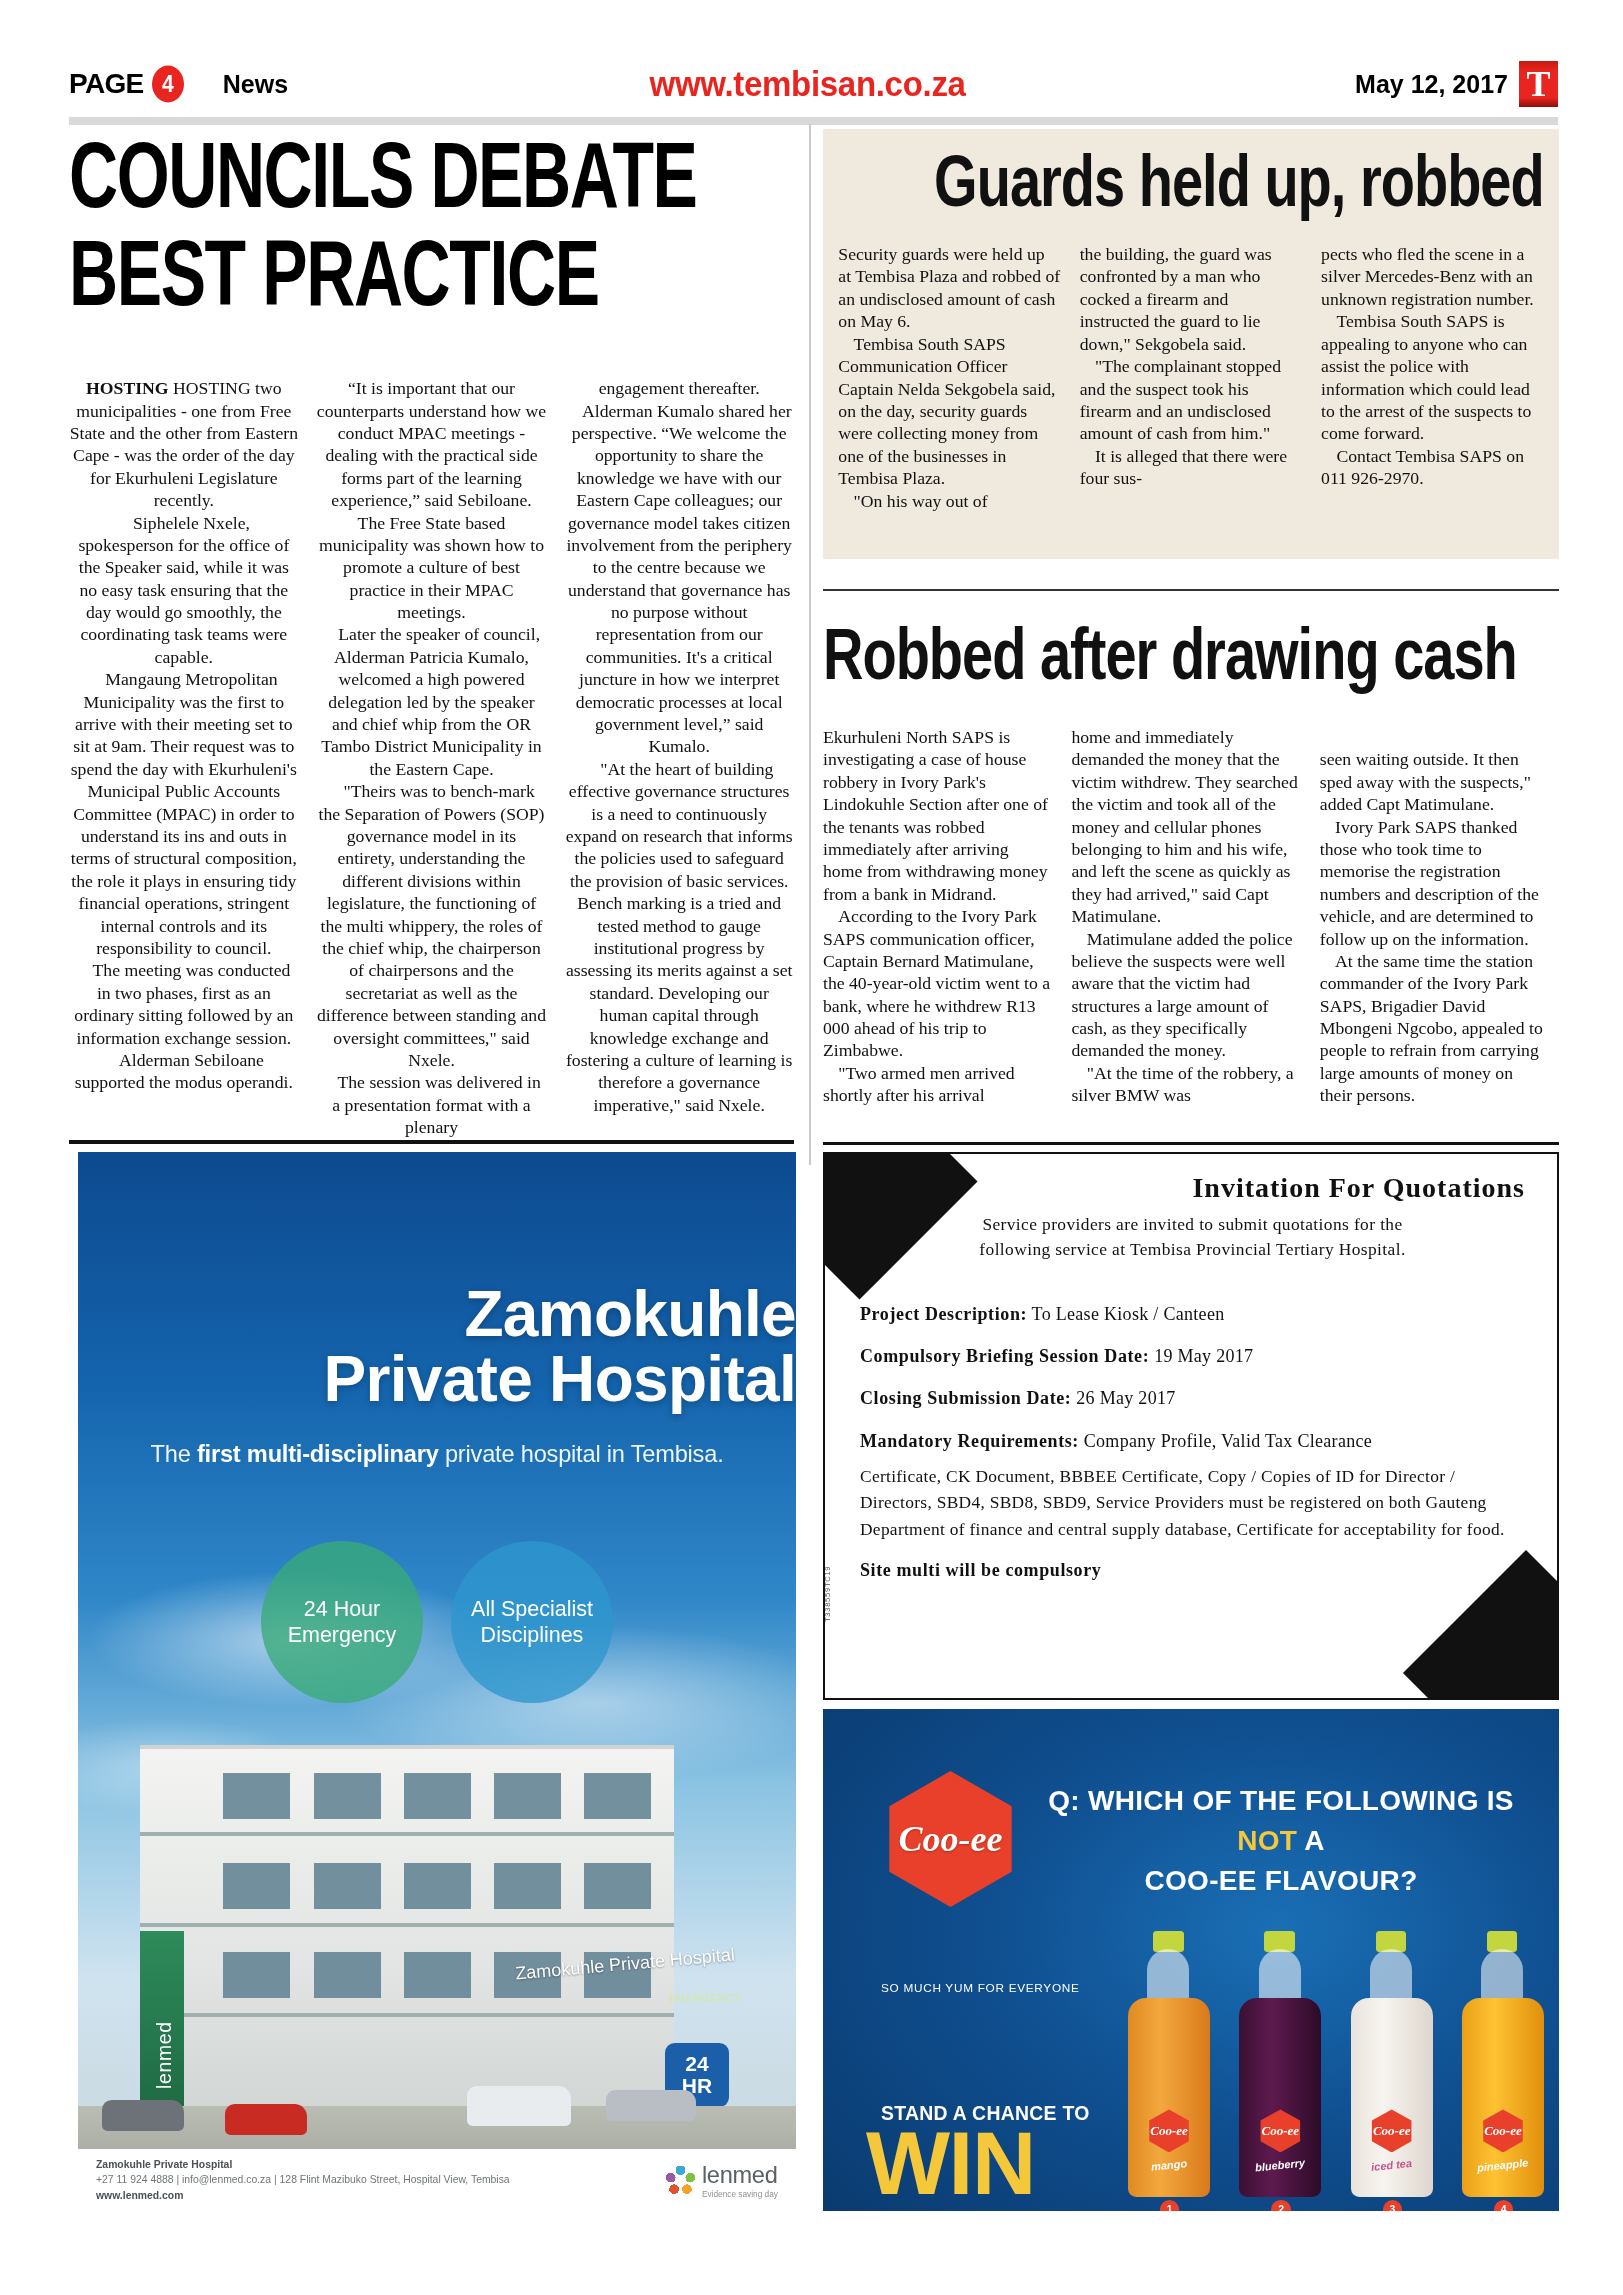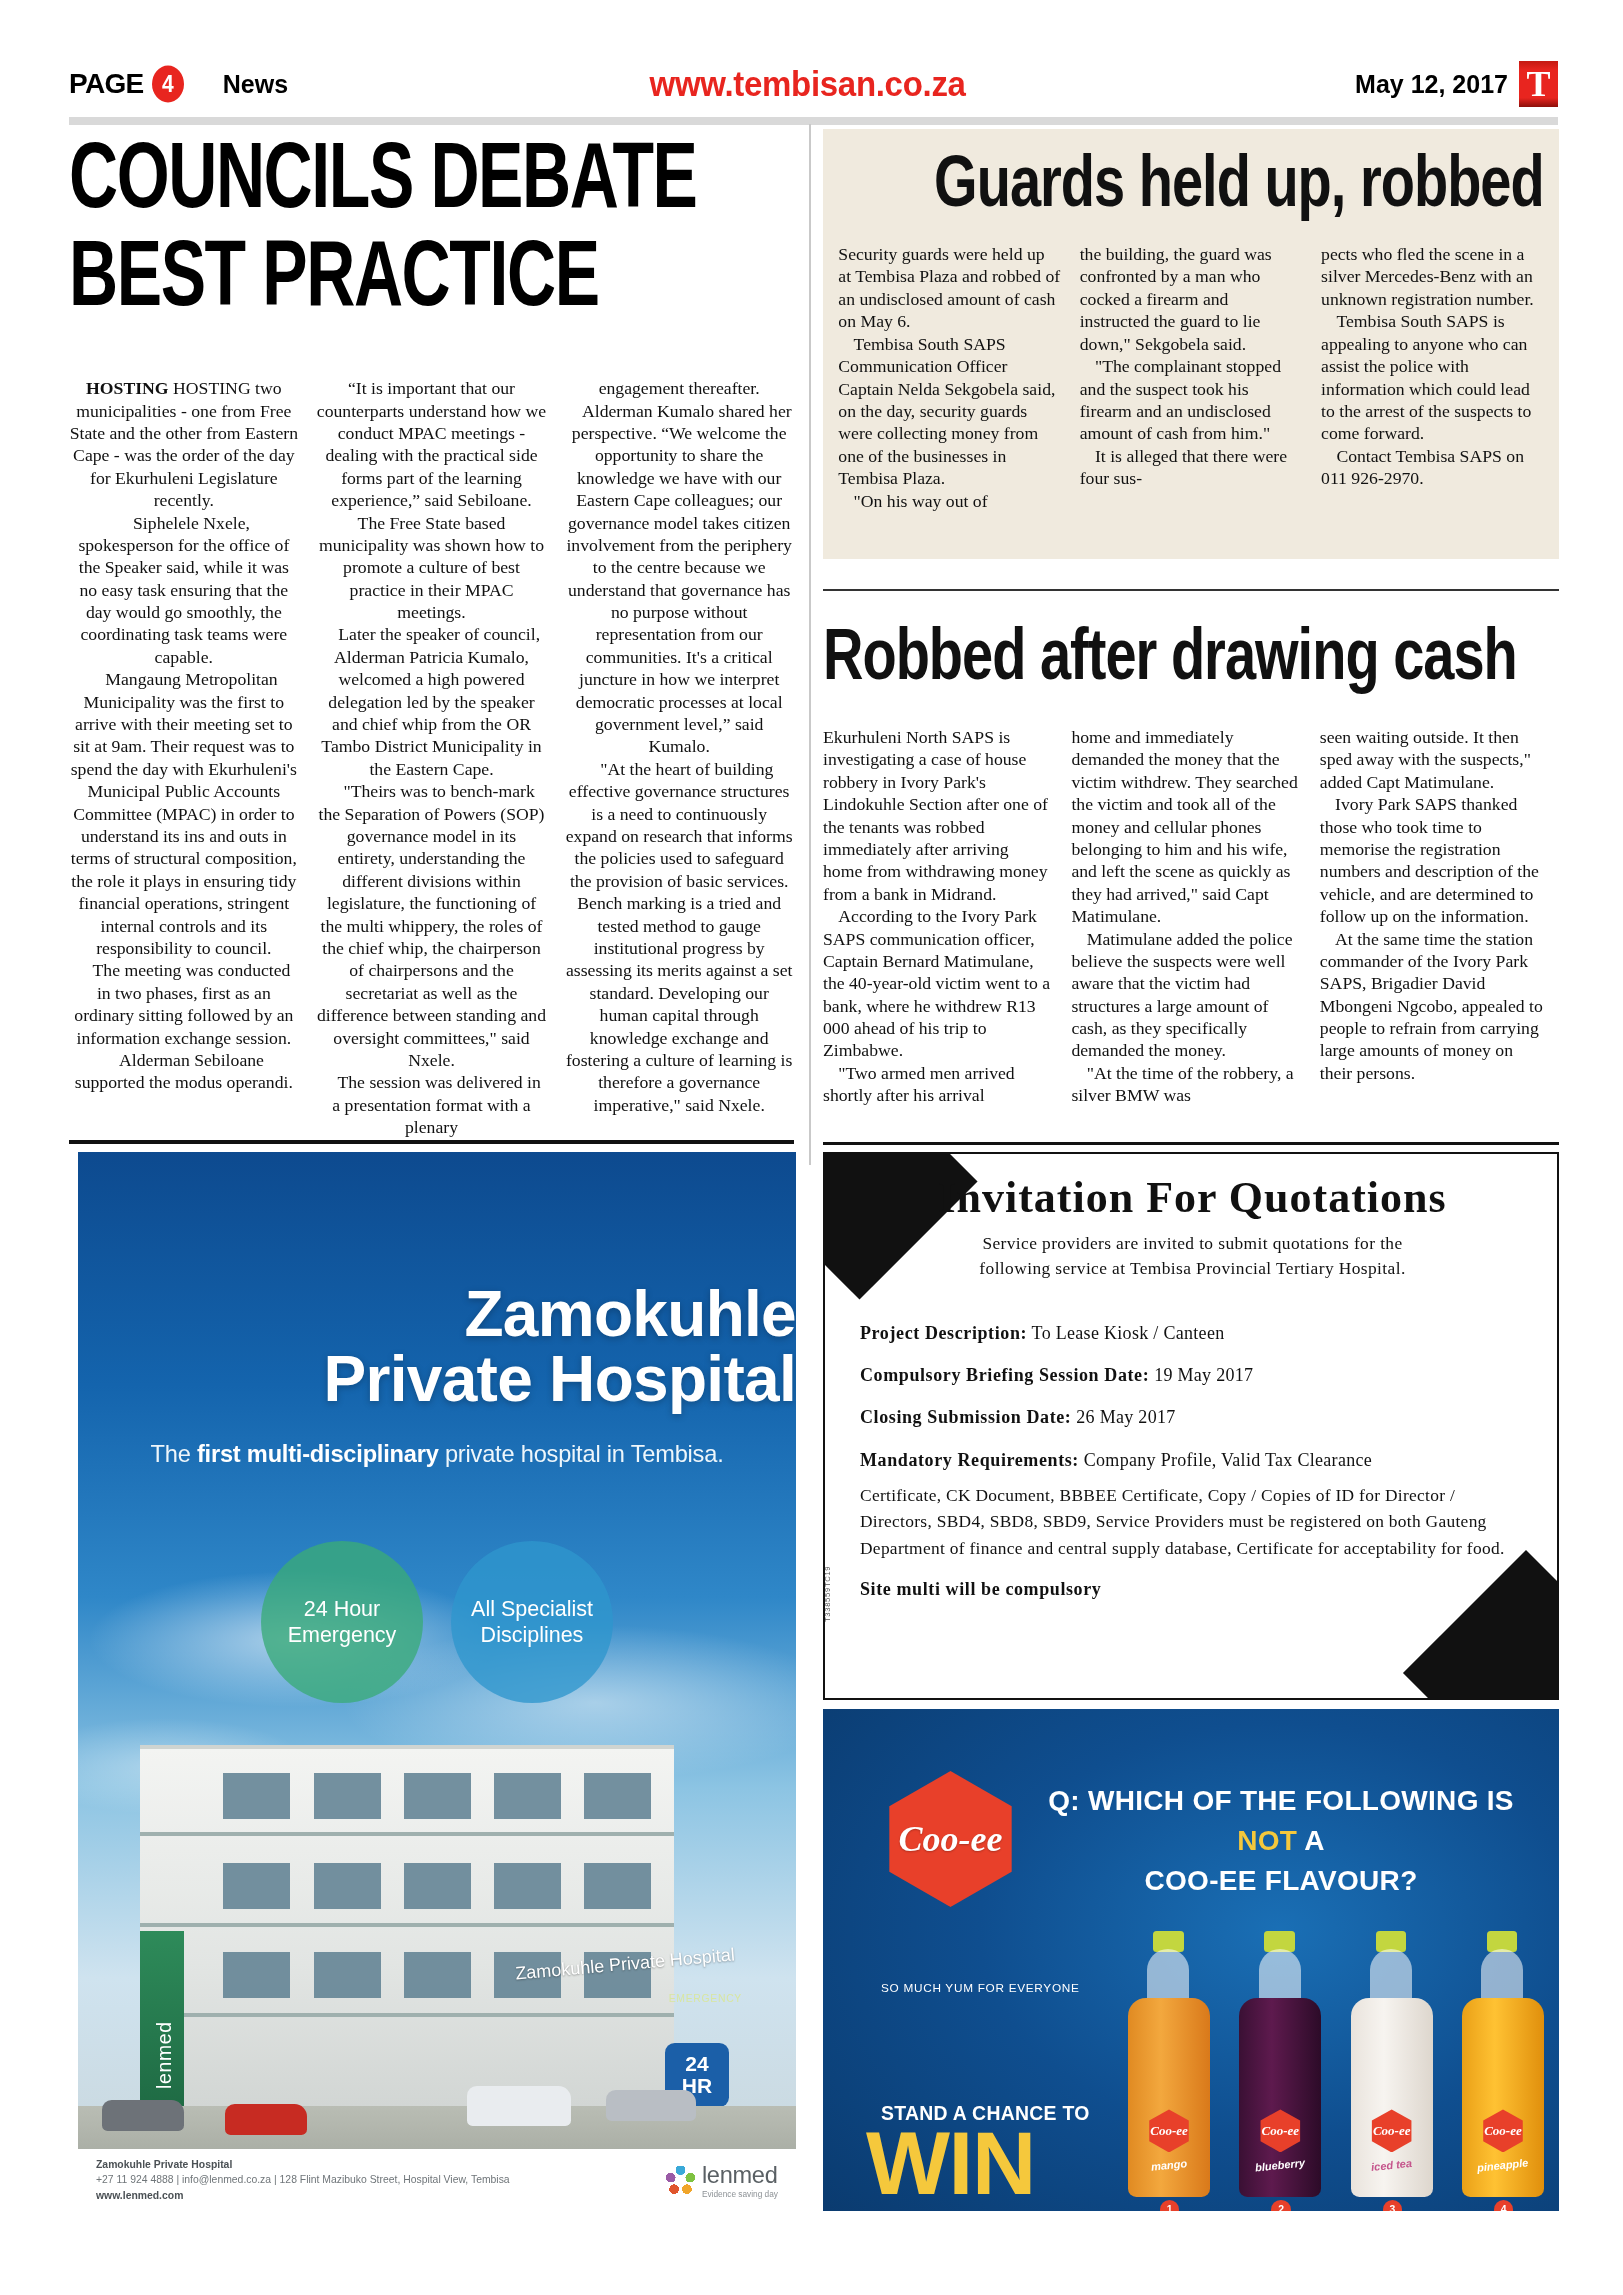--- a/index.html
+++ b/index.html
@@ -180,20 +180,21 @@
     font-size: 56px;
     letter-spacing: -1px;
     transform: scaleY(1.3);
     transform-origin: top left;
     color: #111;
   }
   .robbed-cols {
     display: flex;
     gap: 19.4px;
     margin-top: 50px;
+    align-items: flex-end;
   }
   .robbed-cols .rcol {
     width: 229px;
     font-size: 17.7px;
     line-height: 1.265;
     color: #111;
   }
   .robbed-cols p { text-indent: 15.3px; margin: 0; }
   .robbed-cols p.first { text-indent: 0; }
 
@@ -413,22 +414,22 @@
     transform: rotate(45deg);
   }
   .quot-inner {
     position: relative;
     z-index: 2;
     padding: 18px 32px 0 35px;
     font-family: "Liberation Serif", serif;
     color: #111;
   }
   .quot-title {
-    text-align: center;
-    font-size: 44px;
+    text-align: right;
+    font-size: 28px;
     font-weight: bold;
     letter-spacing: 1px;
     margin-bottom: 8.3px;
   }
   .quot-lede {
     text-align: center;
     font-size: 17.4px;
     line-height: 1.42;
     letter-spacing: 0.4px;
   }

